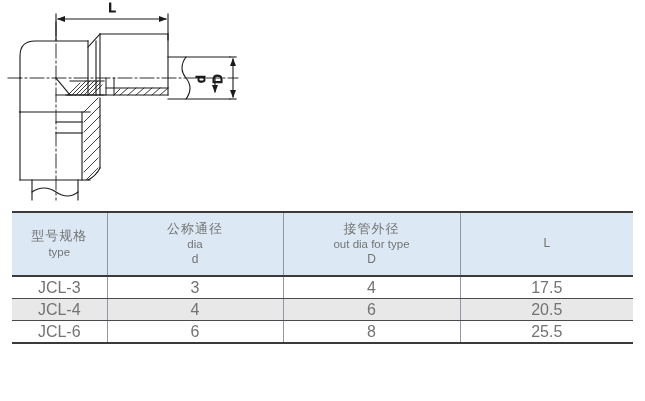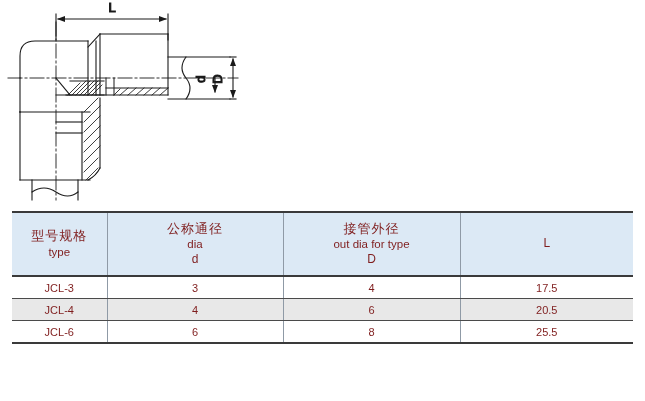--- a/index.html
+++ b/index.html
@@ -5,21 +5,21 @@
   html,body{margin:0;padding:0;}
   body{
     width:645px;height:401px;background:#ffffff;
     font-family:"Liberation Sans",sans-serif;
     color:#111;overflow:hidden;position:relative;
   }
   #drawing{position:absolute;left:0;top:0;width:645px;height:208px;}
   #table-wrap{position:absolute;left:12px;top:211px;width:621px;}
   table.spec{
     border-collapse:collapse;width:621px;table-layout:fixed;
-    font-size:12px;color:#7f1d1d;
+    font-size:12px;color:#737373;
   }
   table.spec col.c1{width:95px;}
   table.spec col.c2{width:176px;}
   table.spec col.c3{width:177px;}
   table.spec col.c4{width:173px;}
   table.spec thead th{
     background:#dce9f5;
     border-top:2px solid #3a3a3a;
     border-bottom:2px solid #3a3a3a;
     border-right:1px solid #8f9aa6;
@@ -33,21 +33,21 @@
   table.spec thead th:last-child{border-right:none;}
   .hdr-cn{font-size:13px;letter-spacing:1px;}
   .hdr-en{font-size:11.5px;}
   .hdr-sym{font-size:12px;}
   table.spec tbody td{
     height:21px;
     text-align:center;
     vertical-align:middle;
     border-bottom:1px solid #4a4a4a;
     border-right:1px solid #8f9aa6;
-    font-size:11px;
+    font-size:16px;
     padding:0 2px;
     background:#ffffff;
   }
   table.spec tbody td:last-child{border-right:none;}
   table.spec tbody tr.alt td{background:#e8e8e8;}
   table.spec tbody tr:last-child td{border-bottom:2px solid #3a3a3a;}
   .dim-label{font-size:13px;fill:#000;font-family:"Liberation Sans",sans-serif;}
 </style>
 </head>
 <body>

